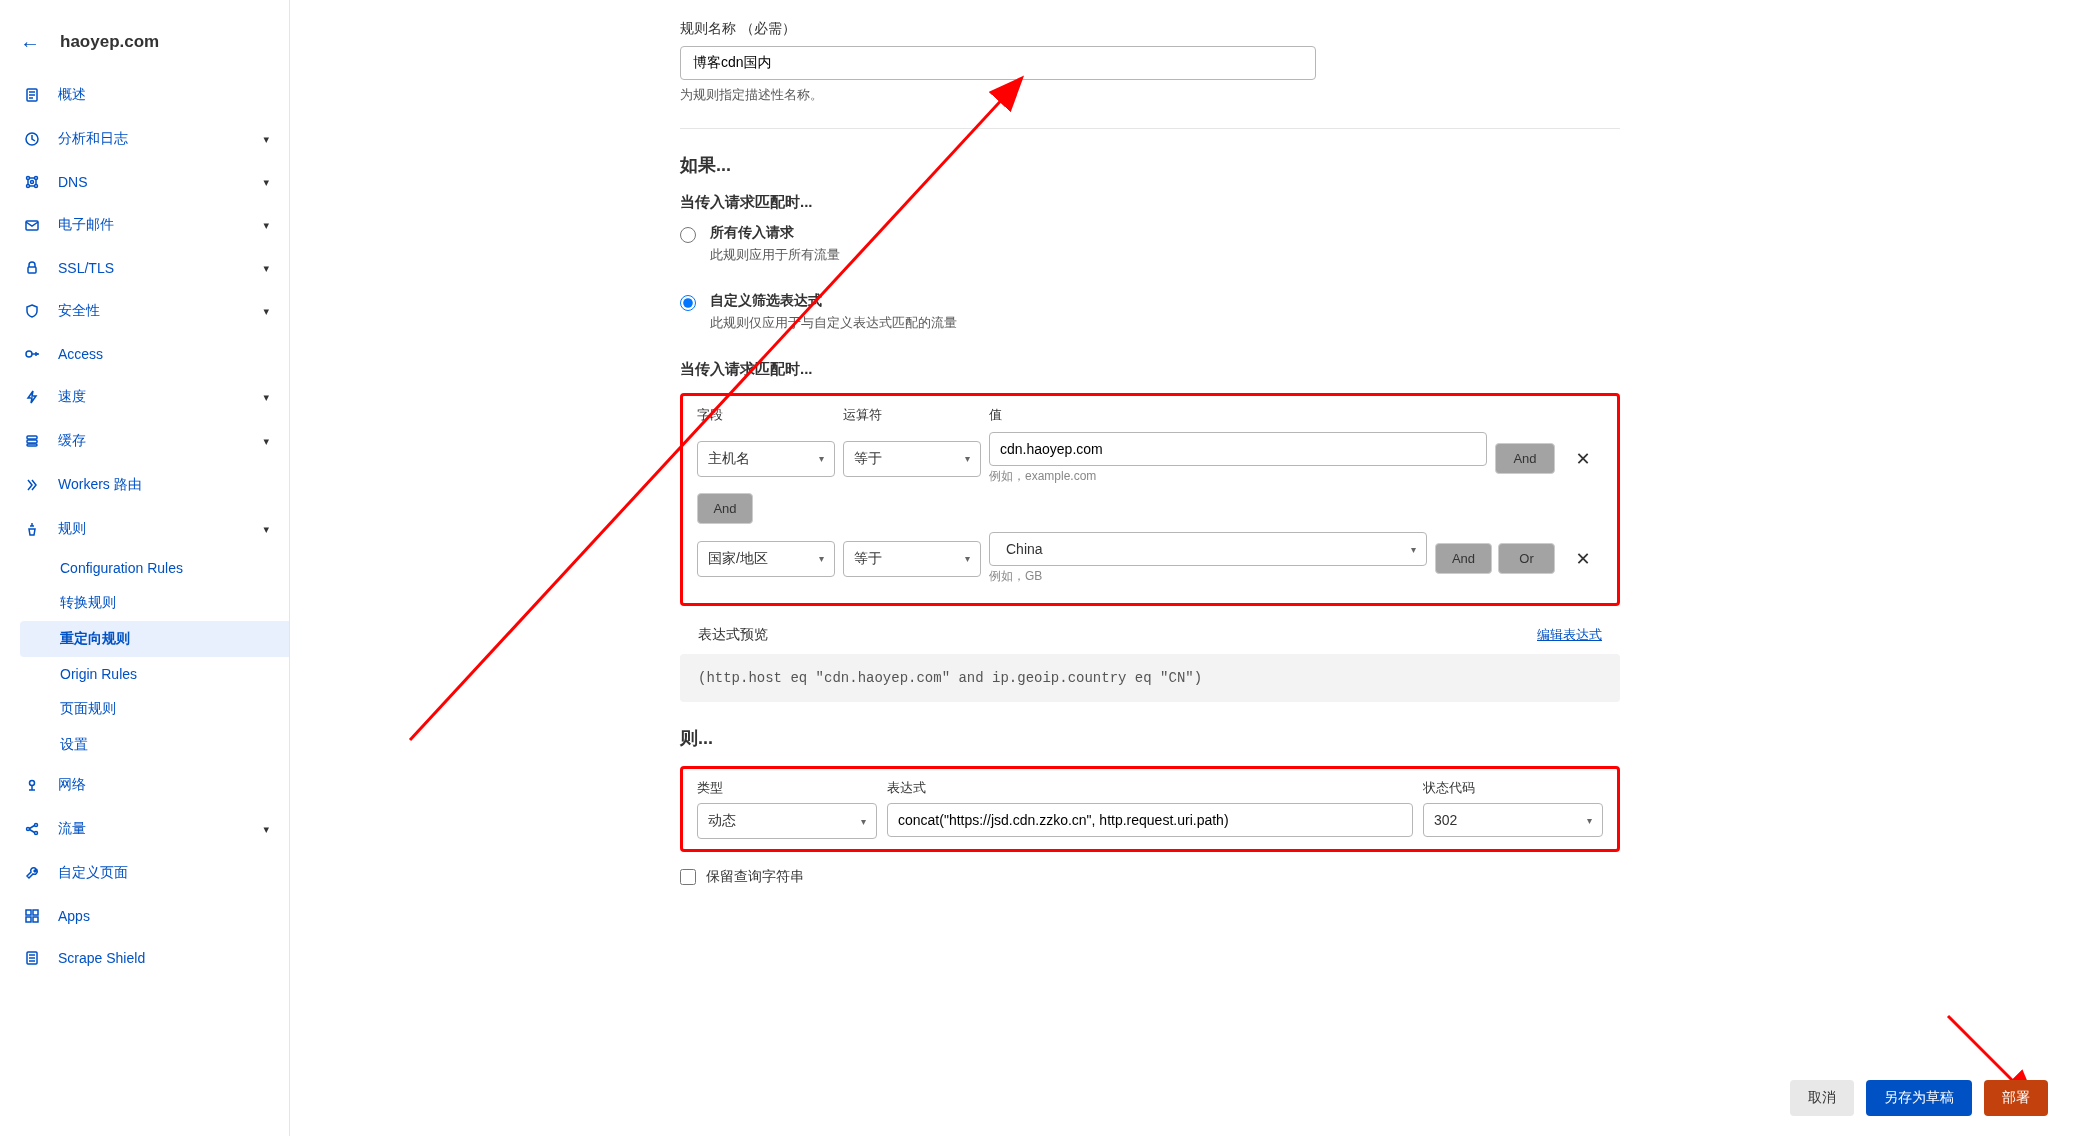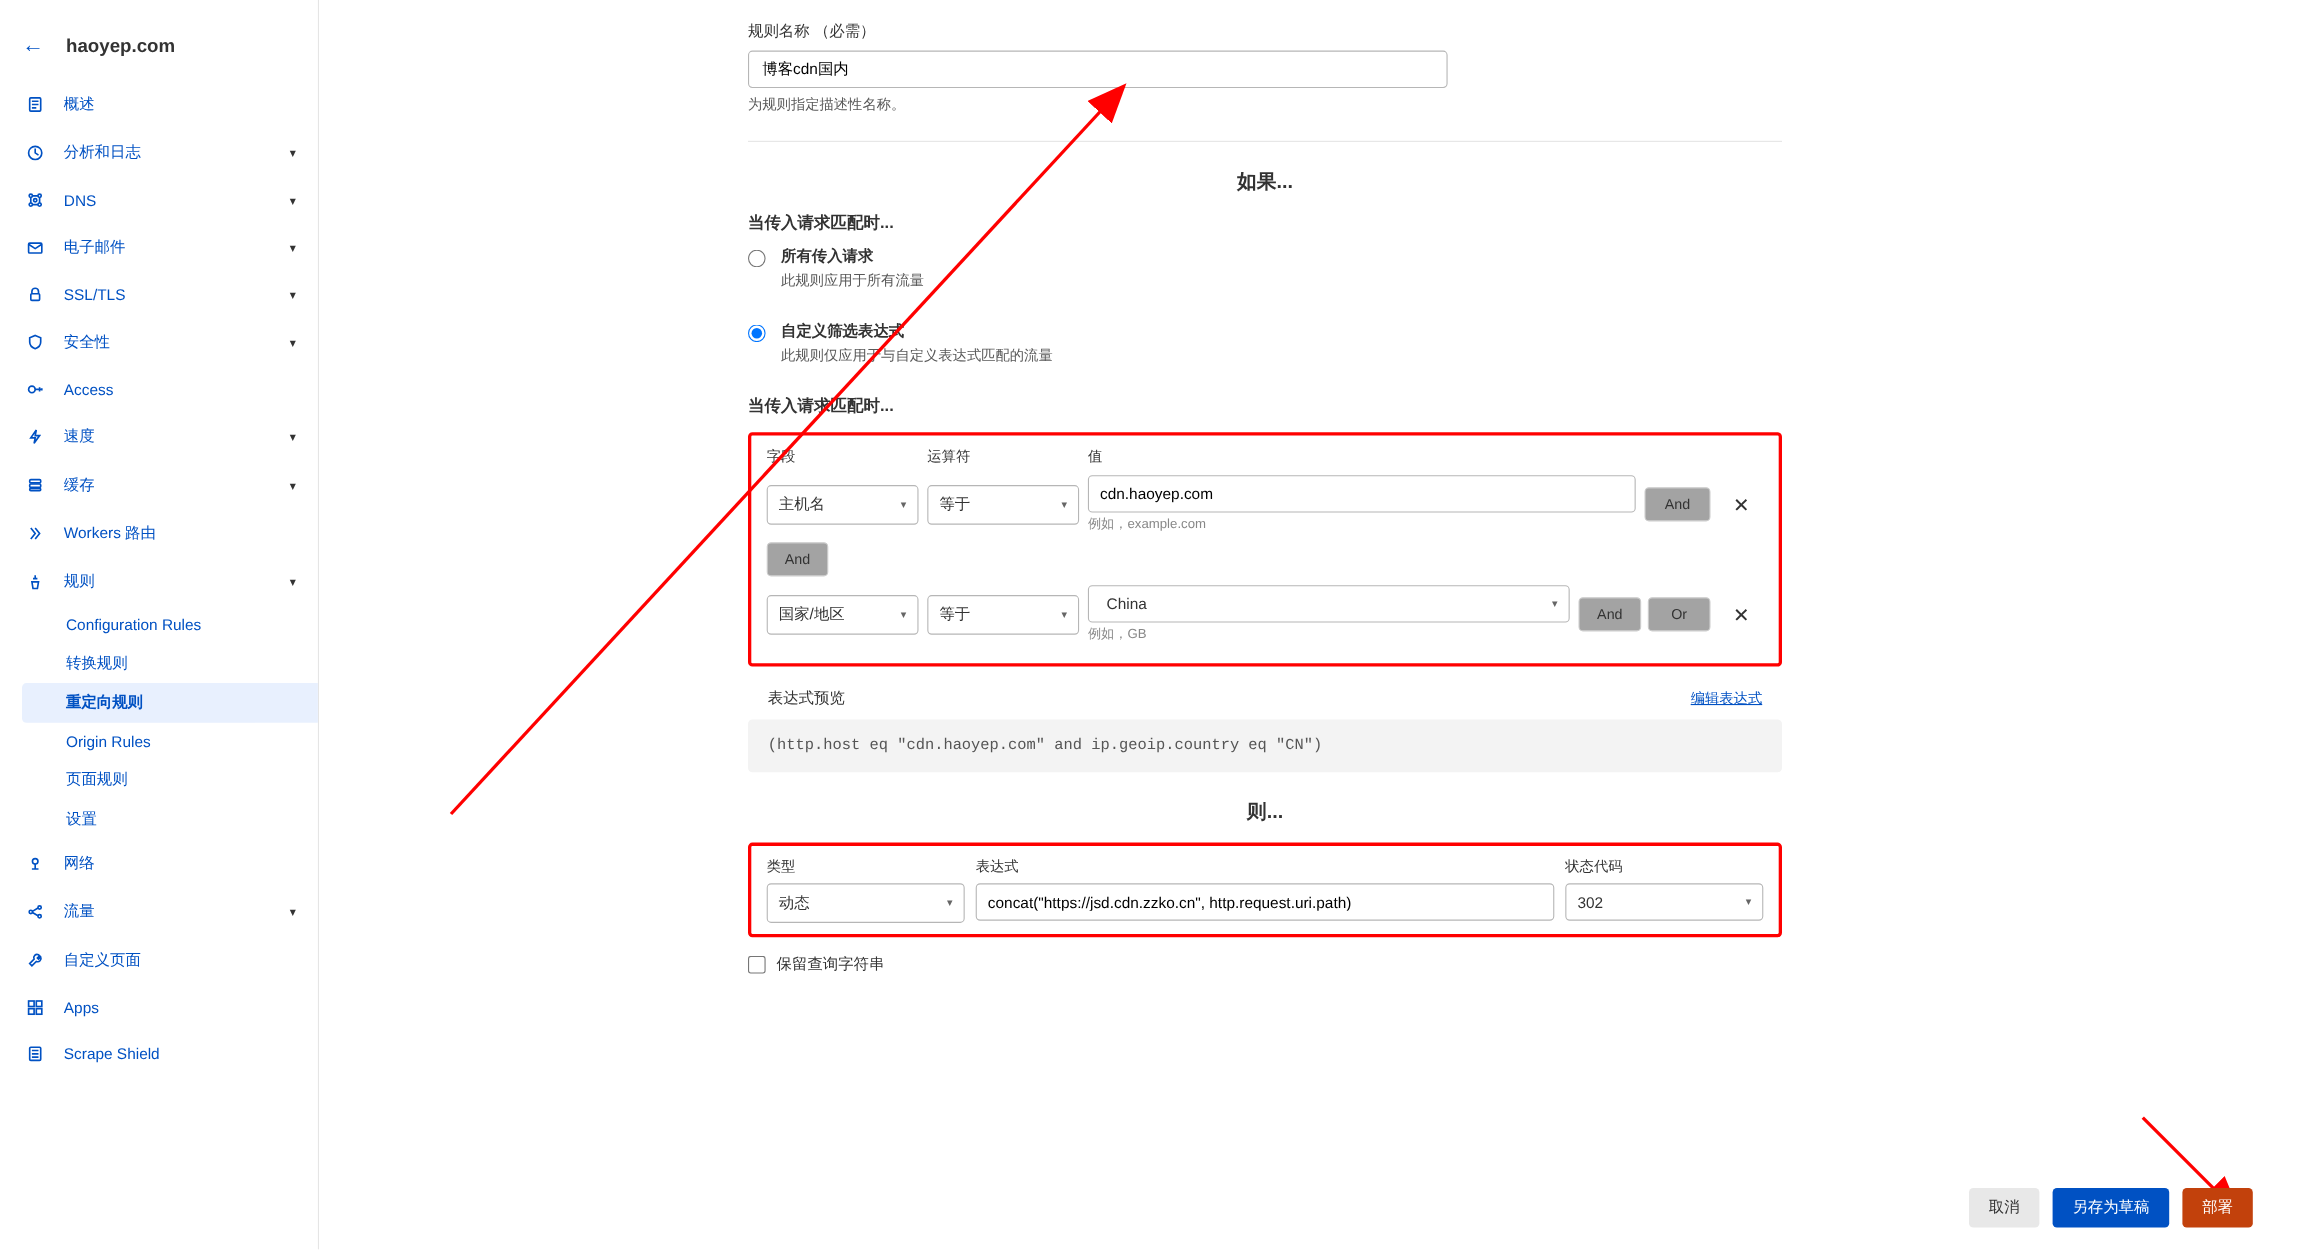--- a/index.html
+++ b/index.html
@@ -16,21 +16,21 @@
 .sub-nav { padding-left: 60px; }
 .sub-nav-item { padding: 9px 0; color: #0051c3; cursor: pointer; font-size: 14px; }
 .sub-nav-item.active { font-weight: 700; background: #e8f0fe; margin-left: -40px; padding-left: 40px; border-radius: 4px 0 0 4px; }
 
 .main { flex: 1; padding: 20px 40px 20px 40px; position: relative; overflow: visible; }
 .form-area { margin-left: 350px; max-width: 940px; }
 .field-label { font-size: 14px; margin-bottom: 8px; display: block; }
 .text-input { width: 636px; padding: 8px 12px; border: 1px solid #b6b6b6; border-radius: 4px; font-size: 14px; }
 .help-text { color: #595959; font-size: 13px; margin-top: 6px; }
 .divider { border: none; border-top: 1px solid #e5e5e5; margin: 24px 0; }
-.section-title { font-weight: 700; font-size: 18px; margin-bottom: 16px; text-align: center; }
+.section-title { font-weight: 700; font-size: 18px; margin-bottom: 16px; }
 .sub-title { font-weight: 700; font-size: 15px; margin-bottom: 12px; }
 .radio-row { display: flex; align-items: flex-start; margin-bottom: 28px; }
 .radio-row input[type=radio] { margin-right: 14px; margin-top: 3px; width: 16px; height: 16px; }
 .radio-label { font-weight: 700; font-size: 14px; }
 .radio-desc { color: #595959; font-size: 13px; margin-top: 4px; }
 
 .red-box { border: 3px solid #ff0000; border-radius: 4px; padding: 10px 14px; margin: 14px 0; }
 .filter-header, .filter-row { display: grid; grid-template-columns: 138px 138px 1fr 60px 40px; gap: 8px; align-items: center; margin-bottom: 8px; }
 .filter-header { font-size: 13px; color: #333; }
 .select-box { border: 1px solid #b6b6b6; border-radius: 4px; padding: 8px 10px; background: #fff; display: flex; justify-content: space-between; align-items: center; cursor: pointer; font-size: 14px; }

